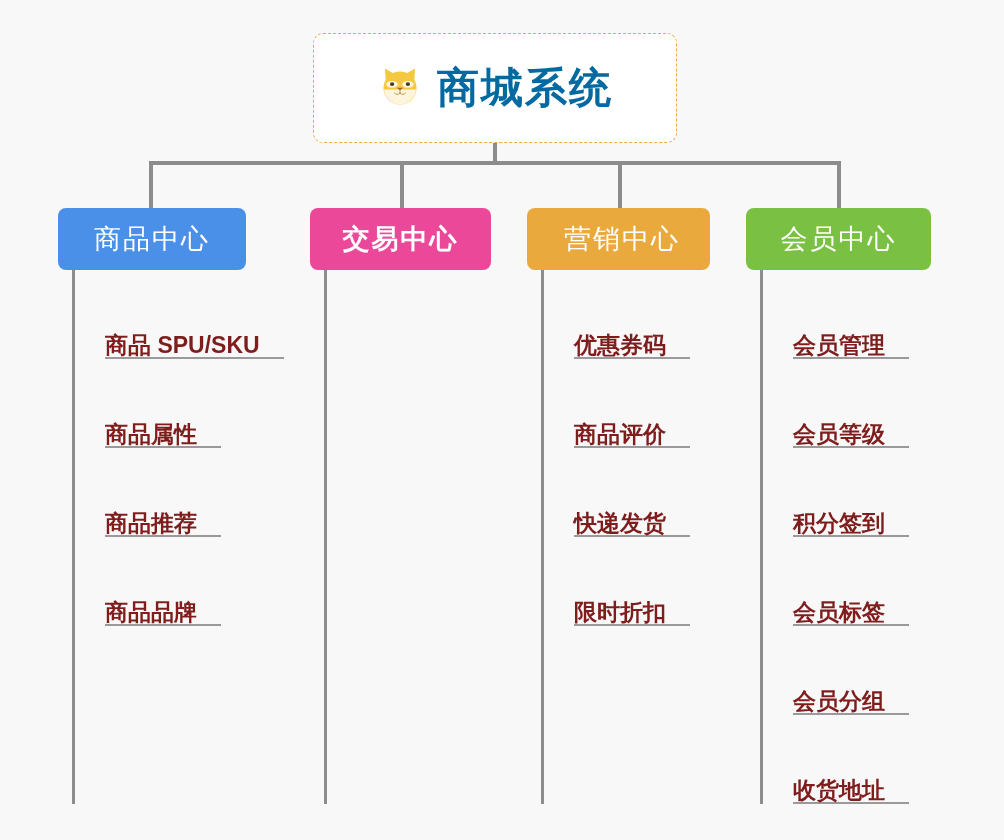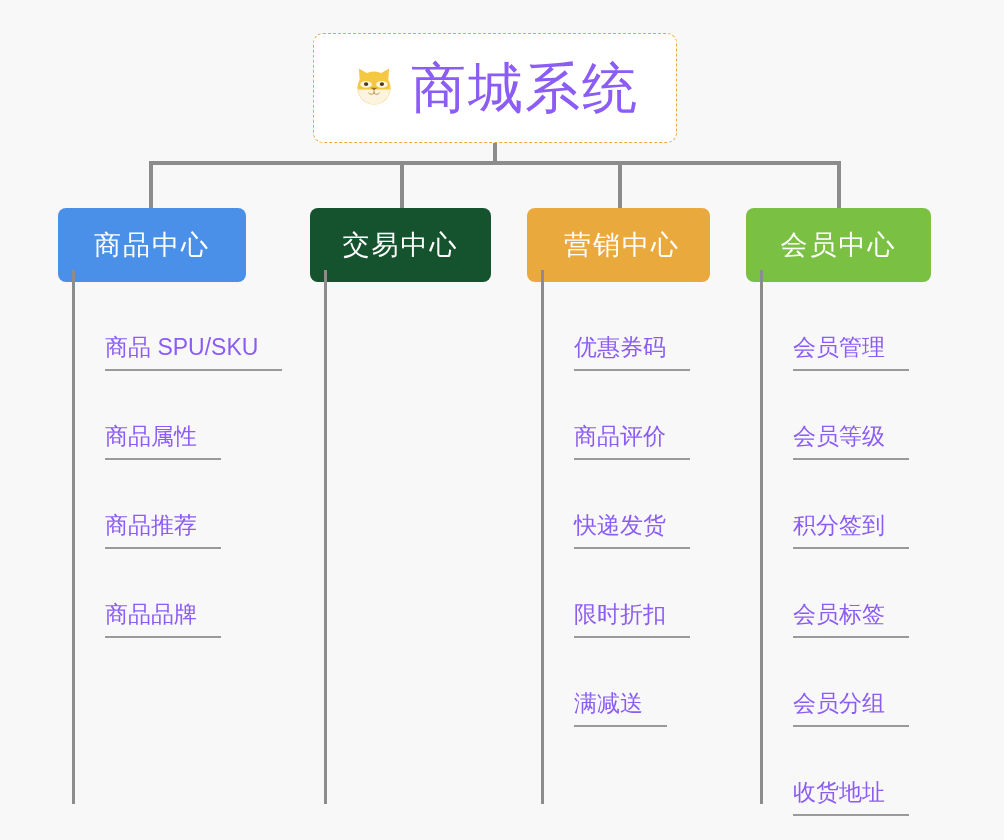--- a/index.html
+++ b/index.html
@@ -36,25 +36,26 @@
     gap: 14px;
   }
   .root-emoji {
     width: 46px;
     height: 46px;
     flex: 0 0 46px;
     position: relative;
     display: block;
   }
   .root-title {
-    font-size: 55px;
-    color: #8b5cf6;
+    font-size: 42px;
+    color: #0369a1;
     letter-spacing: 2px;
     line-height: 1;
     white-space: nowrap;
+    font-weight: bold;
   }
 
   
   .conn {
     position: absolute;
     background: #8c8c8c;
   }
   .conn-v-root {
     left: 493px;
     top: 143px;
@@ -72,21 +73,21 @@
     width: 4px;
     height: 48px;
   }
 
   
   .branch {
     position: absolute;
     top: 208px;
   }
   .branch-head {
-    height: 74px;
+    height: 62px;
     border-radius: 8px;
     display: flex;
     align-items: center;
     justify-content: center;
     box-sizing: border-box;
   }
   .branch-head-label {
     font-size: 27px;
     color: #ffffff;
     letter-spacing: 2px;
@@ -112,27 +113,28 @@
   .leaf {
     position: relative;
     height: 89px;
     box-sizing: border-box;
     display: flex;
     align-items: flex-end;
     padding-left: 47px;
   }
   .leaf-label {
     font-size: 23px;
-    color: #8b5cf6;
+    color: #7f1d1d;
     line-height: 1;
-    padding-bottom: 10px;
+    padding-bottom: 0;
     border-bottom: 2px solid #9a9a9a;
     white-space: nowrap;
     padding-right: 24px;
     display: inline-block;
+    font-weight: bold;
   }
 </style>
 </head>
 <body>
 
 <div id="mindmap">
 
   <div class="root-node">
     <span class="root-emoji">
       <svg viewBox="0 0 64 64" width="46" height="46" aria-hidden="true">
@@ -180,21 +182,21 @@
       <li class="leaf">
           <span class="leaf-label">商品推荐</span>
         </li>
       <li class="leaf">
           <span class="leaf-label">商品品牌</span>
         </li>
     </ul>
   </div>
 
   <div class="branch" style="left:310px;width:181px;">
-    <div class="branch-head" style="background:#14532d;">
+    <div class="branch-head" style="background:#ec4899;font-weight:bold;">
       <span class="branch-head-label">交易中心</span>
     </div>
     <div class="branch-spine" style="height:534px;"></div>
   </div>
 
   <div class="branch" style="left:527px;width:183px;">
     <div class="branch-head" style="background:#eaa93d;padding-left:7px;">
       <span class="branch-head-label">营销中心</span>
     </div>
     <div class="branch-spine" style="height:534px;"></div>
@@ -204,23 +206,20 @@
         </li>
       <li class="leaf">
           <span class="leaf-label">商品评价</span>
         </li>
       <li class="leaf">
           <span class="leaf-label">快递发货</span>
         </li>
       <li class="leaf">
           <span class="leaf-label">限时折扣</span>
         </li>
-      <li class="leaf">
-          <span class="leaf-label">满减送</span>
-        </li>
     </ul>
   </div>
 
   <div class="branch" style="left:746px;width:185px;">
     <div class="branch-head" style="background:#7ac143;">
       <span class="branch-head-label">会员中心</span>
     </div>
     <div class="branch-spine" style="height:534px;"></div>
     <ul class="leaf-list">
       <li class="leaf">

